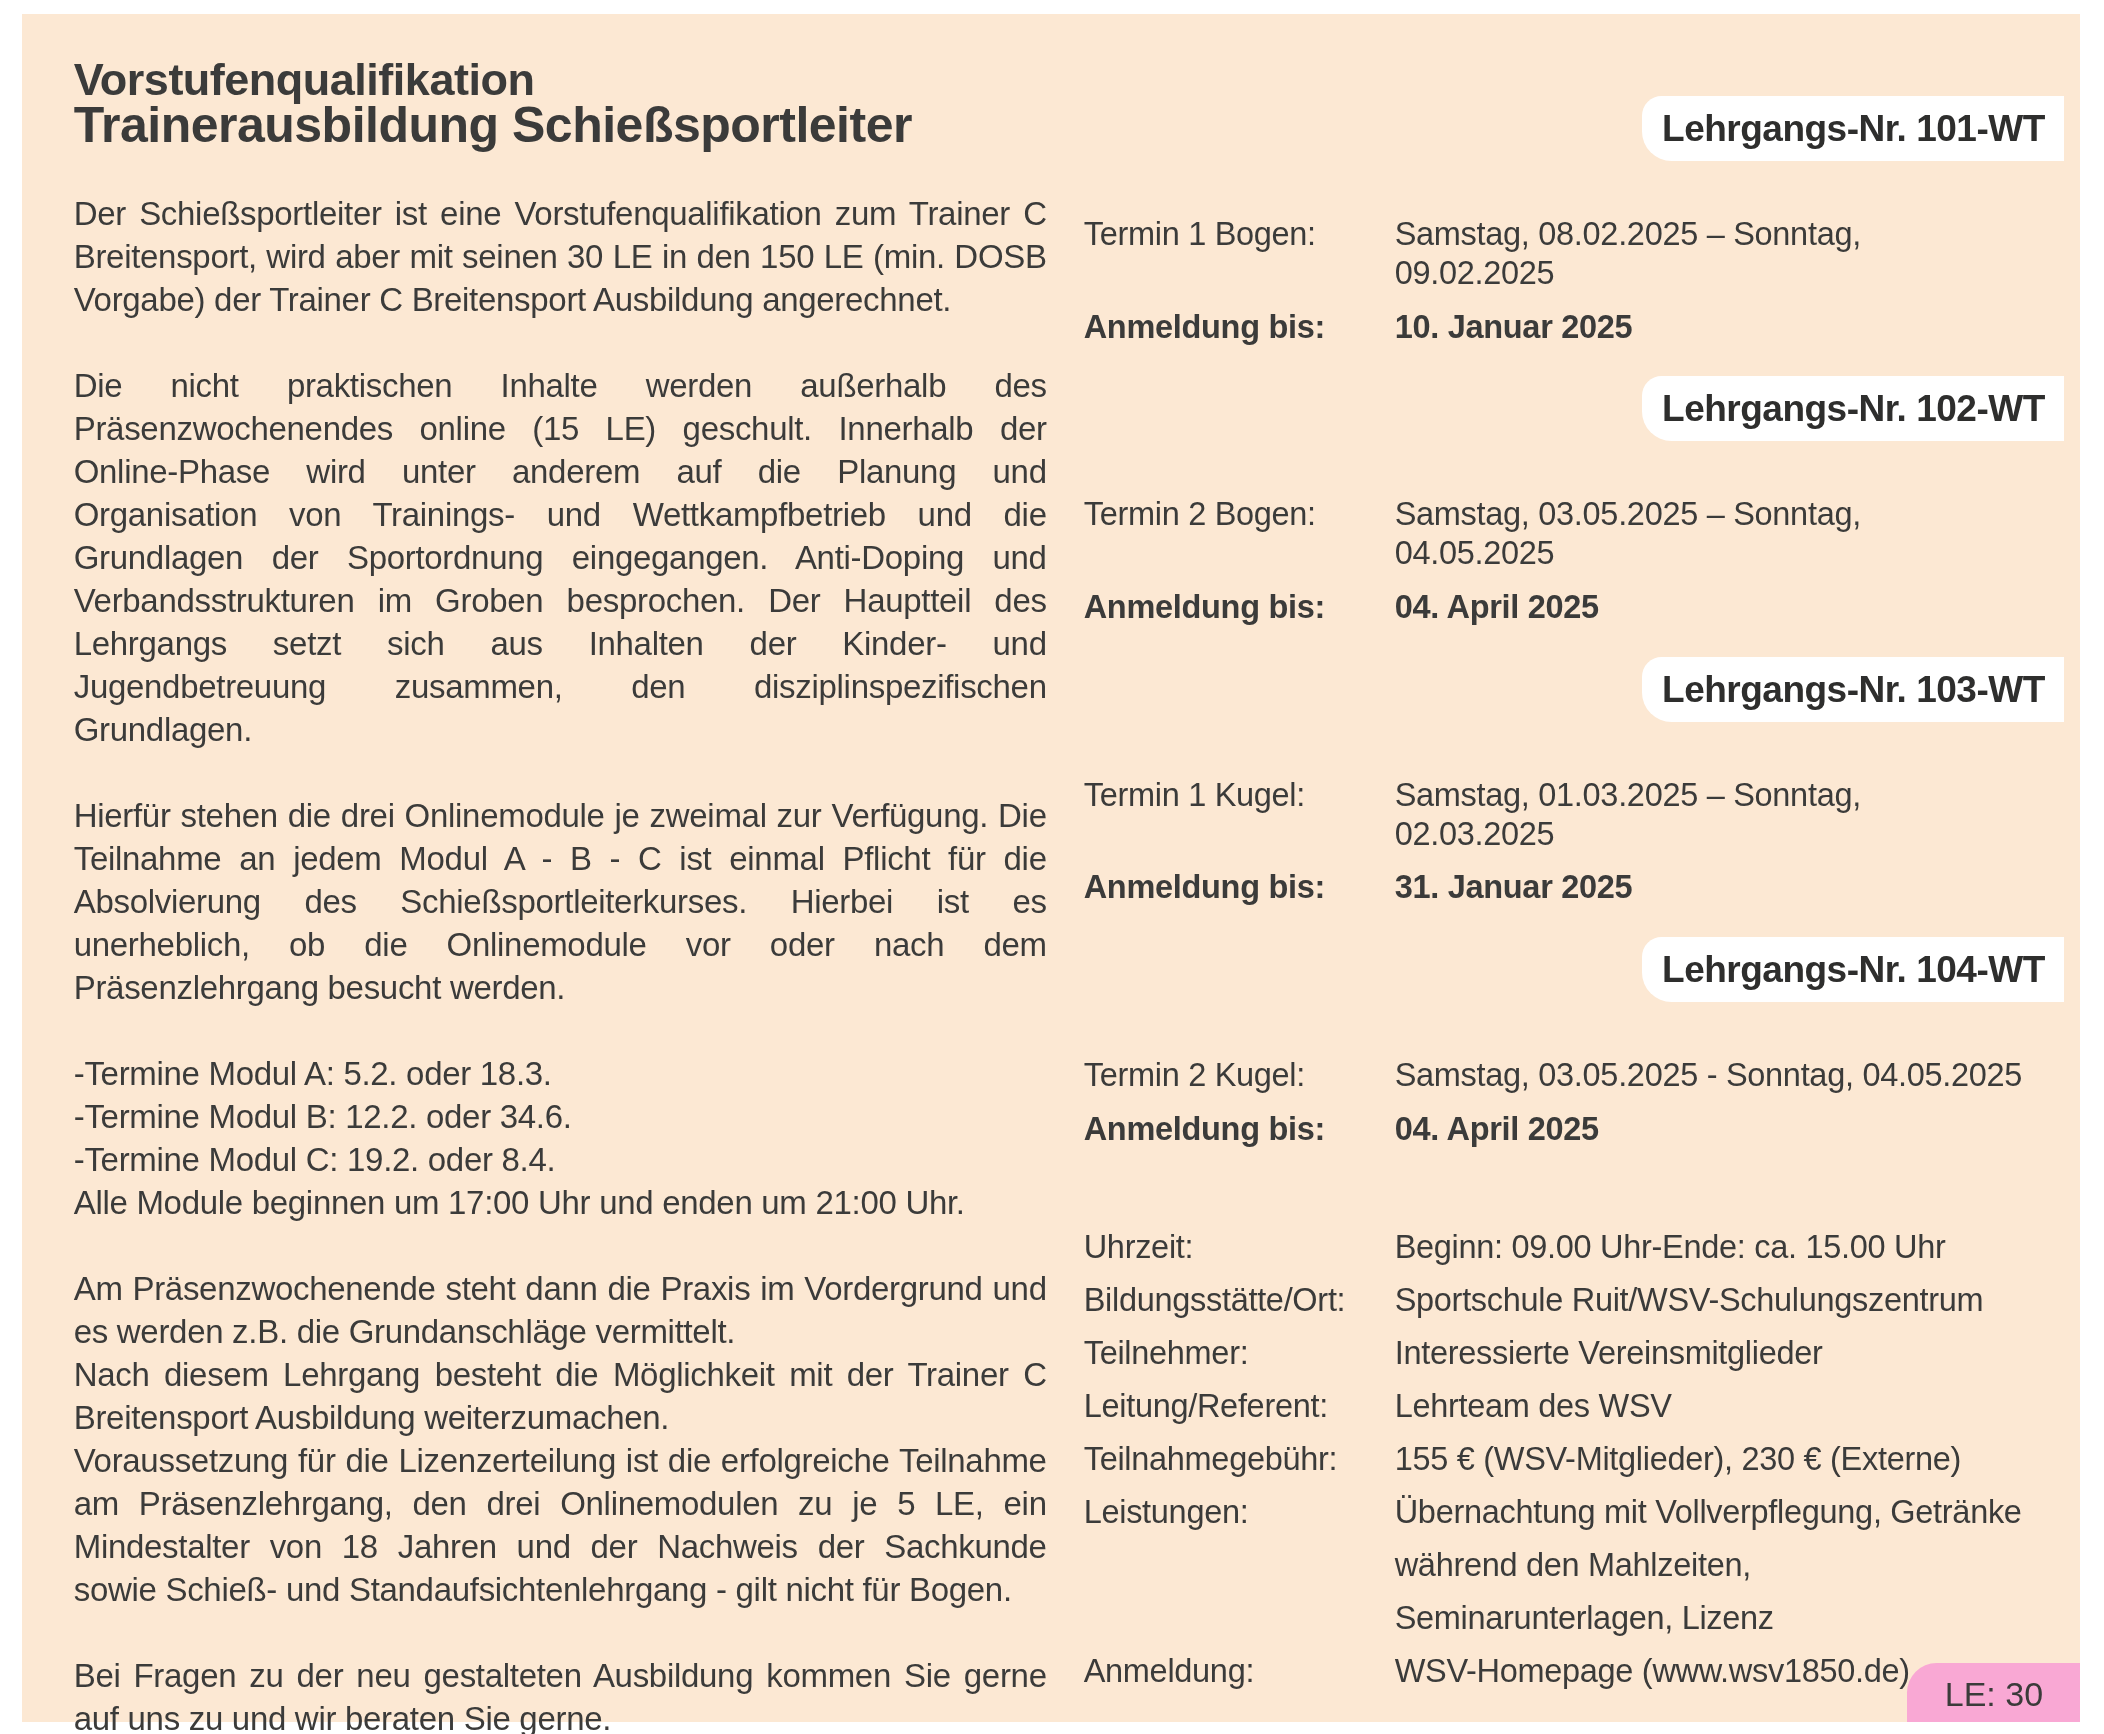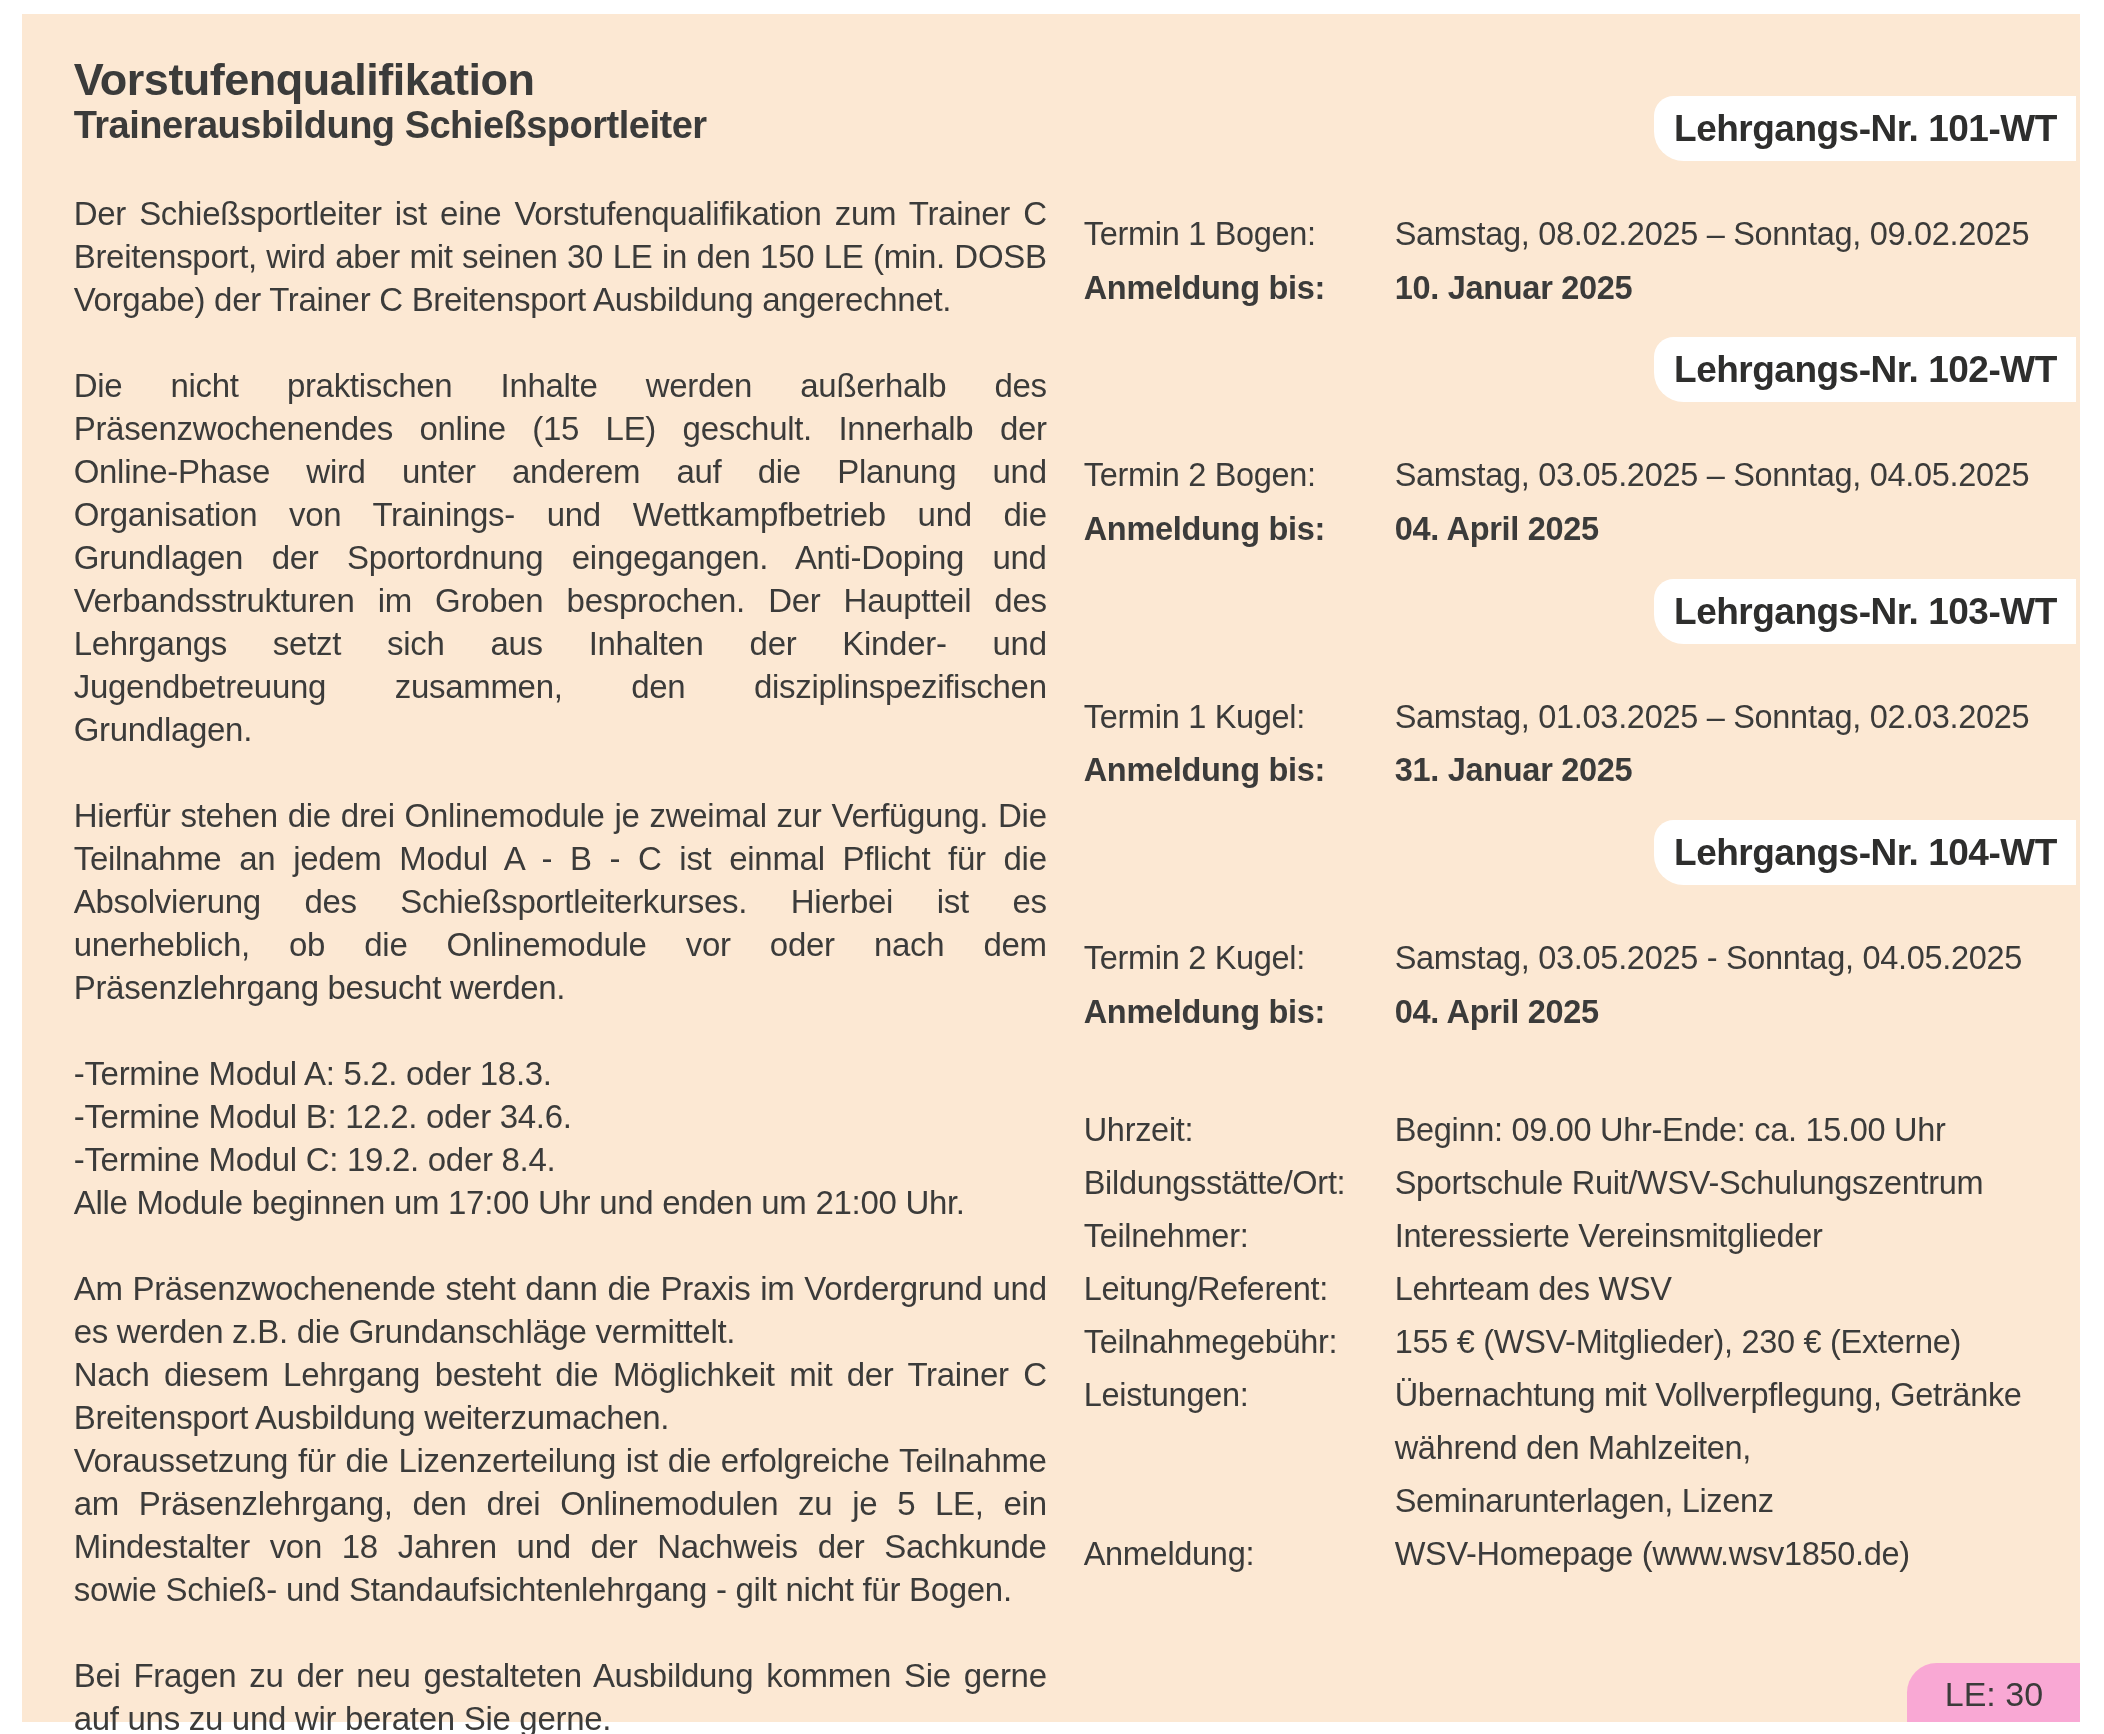--- a/index.html
+++ b/index.html
@@ -20,37 +20,37 @@
     position:absolute;
     left:52px;top:41px;width:973px;
     color:#3b3b3a;
   }
   .title{
     font-size:45px;font-weight:bold;
     line-height:49px;letter-spacing:-0.5px;
     margin:0;
   }
   .subtitle{
-    font-size:38px;font-weight:bold;
+    font-size:50px;font-weight:bold;
     line-height:43px;letter-spacing:-0.5px;
     margin:0 0 0 0;
   }
   .body-text{margin-top:45px;}
   .body-text p{
     margin:0;
     font-size:33px;
     line-height:43px;
     letter-spacing:-0.3px;
   }
   .body-text p.just{text-align:justify;}
   .body-text p.gap{margin-top:43px;}
   
   .right-col{
     position:absolute;
-    left:1062px;top:0;right:4px;
+    left:1062px;top:0;right:16px;
     color:#3b3b3a;
   }
   .badge{
     margin-left:auto;
     width:422px;height:65px;
     background:#ffffff;
     border-radius:19.7px 0 0 29.6px;
     font-size:37px;font-weight:bold;
     line-height:65px;text-align:center;
     letter-spacing:-0.5px;

